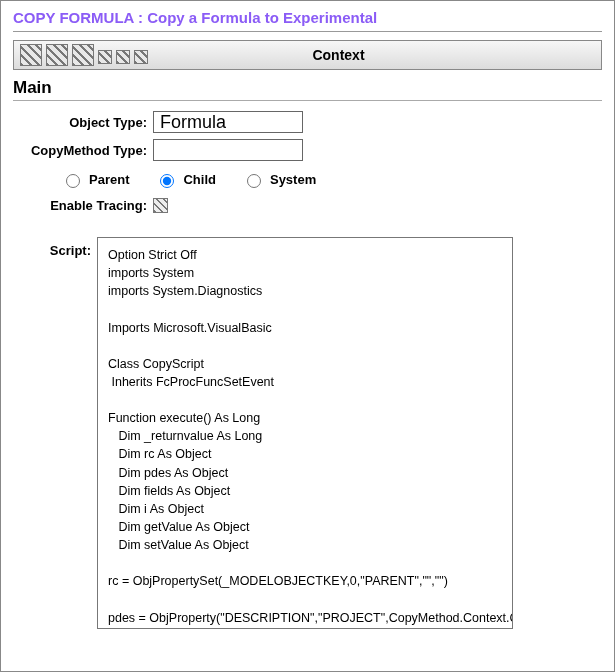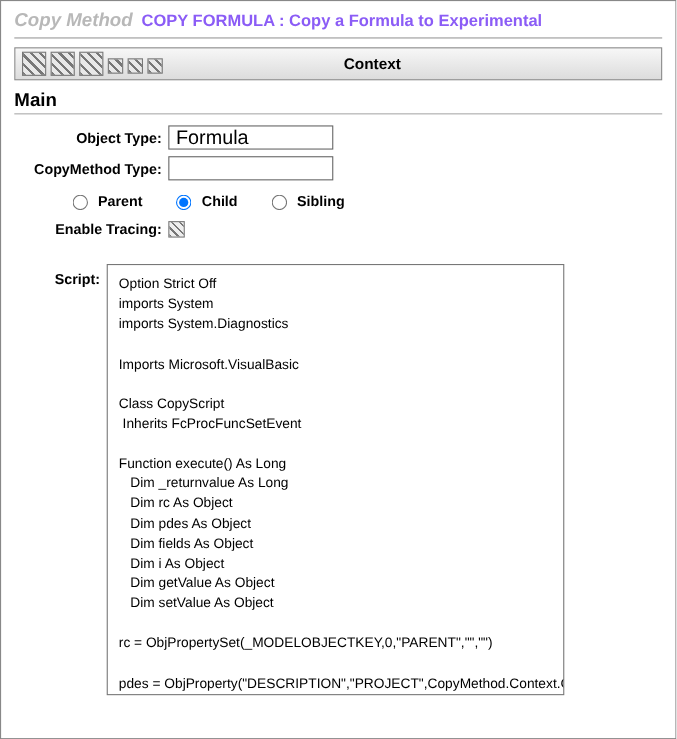--- a/index.html
+++ b/index.html
@@ -151,21 +151,20 @@
     white-space: pre;
     overflow: hidden;
   }
 </style>
 </head>
 <body>
 
 <div class="window">
 
   <div class="header-row">
-    <span class="header-faded">Copy Method</span>
     <span class="header-title">COPY FORMULA : Copy a Formula to Experimental</span>
   </div>
   <hr class="hr">
 
   <div class="toolbar">
     <div class="hatch-btn hatch-lg"></div>
     <div class="hatch-btn hatch-lg"></div>
     <div class="hatch-btn hatch-lg"></div>
     <div class="hatch-btn hatch-sm"></div>
     <div class="hatch-btn hatch-sm"></div>
@@ -190,21 +189,21 @@
     <label class="radio-group">
       <input type="radio" name="rel" style="">
       <span>Parent</span>
     </label>
     <label class="radio-group">
       <input type="radio" name="rel" checked="" style="">
       <span>Child</span>
     </label>
     <label class="radio-group">
       <input type="radio" name="rel" style="">
-      <span>Sibling</span>
+      <span>System</span>
     </label>
   </div>
 
   <div class="checkbox-row">
     <div class="checkbox-label">Enable Tracing:</div>
     <div class="hatch-check"></div>
   </div>
 
   <div class="script-row">
     <div class="script-label">Script:</div>

